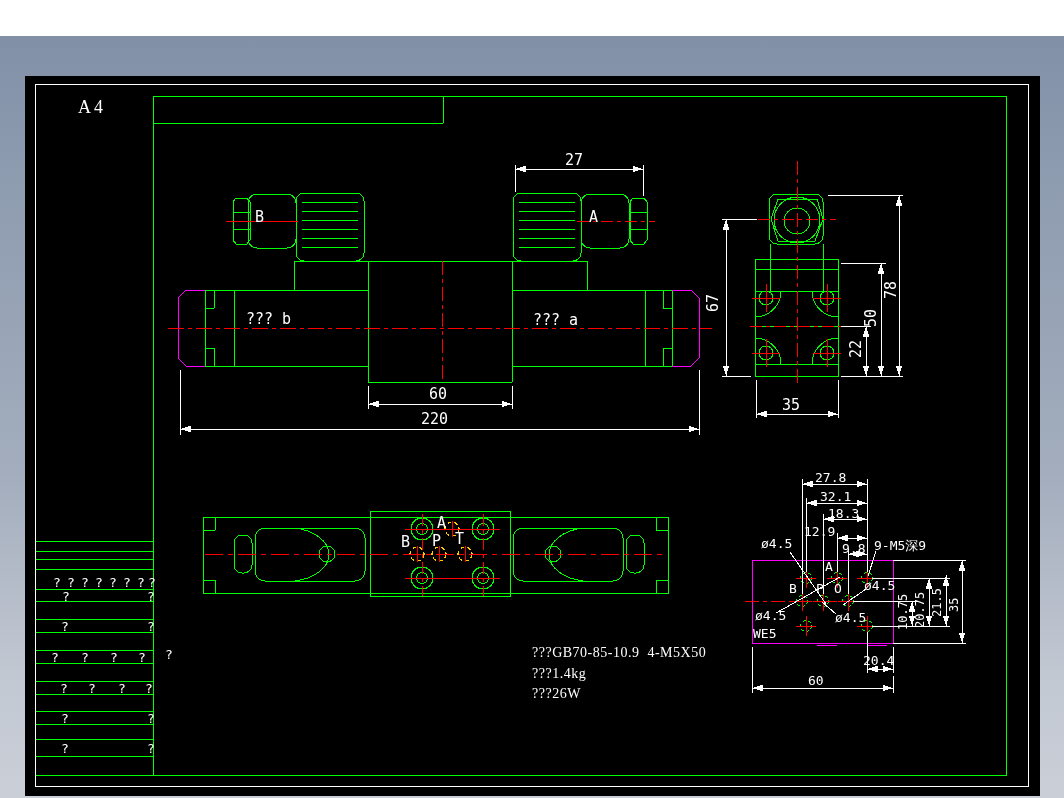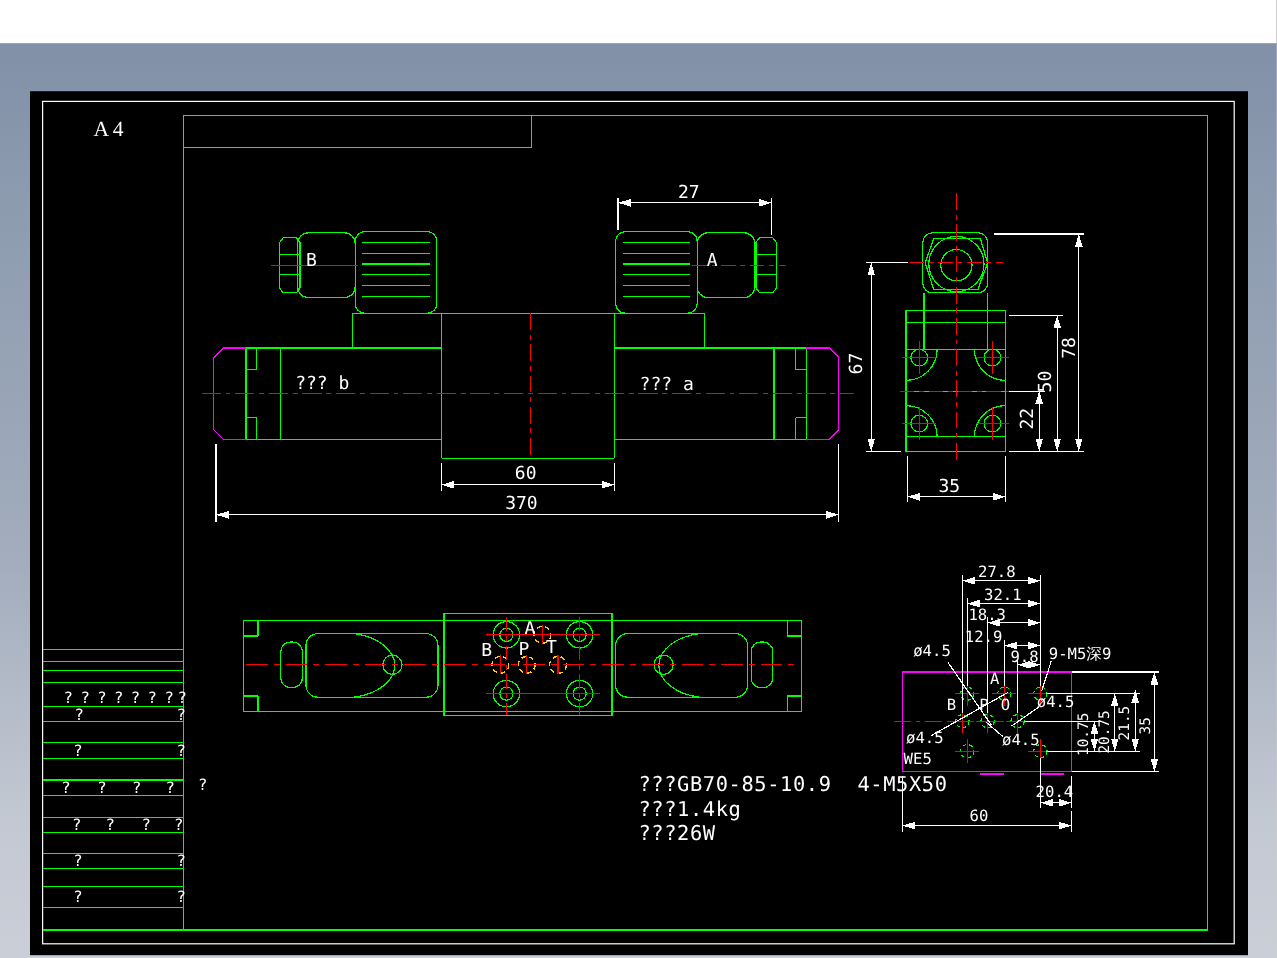--- a/index.html
+++ b/index.html
@@ -5,21 +5,21 @@
   html,body{margin:0;padding:0;}
   #stage{position:relative;width:1064px;height:798px;overflow:hidden;
          background:linear-gradient(180deg,#8190a7 0%,#8e9cb0 18%,#a3adbd 55%,#c2c8d2 80%,#ccd0d9 100%);
          font-family:"DejaVu Sans Mono",monospace;margin-top:36px;}
   #canvas{position:absolute;left:25px;top:40px;width:1015px;height:720px;background:#000;}
   #paper-border{position:absolute;left:35px;top:48px;width:992px;height:701px;border:1px solid #ffffff;}
   svg{position:absolute;left:0;top:0;shape-rendering:crispEdges;}
   .lbl{position:absolute;color:#fff;font-size:15px;line-height:1;white-space:pre;}
   .sm{font-size:13px;}
   .xs{font-size:12px;}
-  .note{font-size:17px;letter-spacing:.5px;}
+  .note{font-size:14px;letter-spacing:.5px;font-family:Liberation Serif, serif;}
   .rot{transform:rotate(-90deg);transform-origin:0 0;}
   .a4{font-family:"Liberation Serif",serif;font-size:18px;letter-spacing:3px;}
   .qm{position:absolute;color:#fff;font-size:13px;line-height:1;}
 </style>
 </head>
 <body>
 
 <div id="stage">
   <div id="canvas"></div>
   <div id="paper-border"></div>
@@ -155,21 +155,21 @@
   </svg>
 
   <div class="lbl a4" style="left:78px;top:62px">A4</div>
 
   <div class="lbl" style="left:255px;top:174px">B</div>
   <div class="lbl" style="left:589px;top:174px">A</div>
   <div class="lbl" style="left:246px;top:276px">??? b</div>
   <div class="lbl" style="left:533px;top:277px">??? a</div>
   <div class="lbl" style="left:565px;top:117px">27</div>
   <div class="lbl" style="left:429px;top:351px">60</div>
-  <div class="lbl" style="left:421px;top:376px">370</div>
+  <div class="lbl" style="left:421px;top:376px">220</div>
 
   <div class="lbl rot" style="left:706px;top:276px">67</div>
   <div class="lbl rot" style="left:884px;top:263px">78</div>
   <div class="lbl rot" style="left:864px;top:291px">50</div>
   <div class="lbl rot" style="left:849px;top:322px">22</div>
   <div class="lbl" style="left:782px;top:362px">35</div>
 
   <div class="lbl" style="left:437px;top:480px">A</div>
   <div class="lbl" style="left:401px;top:499px">B</div>
   <div class="lbl" style="left:432px;top:498px">P</div>
@@ -179,21 +179,21 @@
   <div class="lbl sm" style="left:789px;top:546px">B</div>
   <div class="lbl sm" style="left:816px;top:546px">P</div>
   <div class="lbl sm" style="left:834px;top:546px">O</div>
   <div class="lbl sm" style="left:761px;top:501px">ø4.5</div>
   <div class="lbl sm" style="left:864px;top:543px">ø4.5</div>
   <div class="lbl sm" style="left:755px;top:573px">ø4.5</div>
   <div class="lbl sm" style="left:835px;top:575px">ø4.5</div>
   <div class="lbl sm" style="left:874px;top:503px">9-M5深9</div>
   <div class="lbl sm" style="left:815px;top:435px">27.8</div>
   <div class="lbl sm" style="left:820px;top:454px">32.1</div>
-  <div class="lbl sm" style="left:807px;top:471px">18.3</div>
+  <div class="lbl sm" style="left:828px;top:471px">18.3</div>
   <div class="lbl sm" style="left:804px;top:489px">12.9</div>
   <div class="lbl sm" style="left:842px;top:506px">9.8</div>
   <div class="lbl xs rot" style="left:897px;top:594px">10.75</div>
   <div class="lbl xs rot" style="left:914px;top:592px">20.75</div>
   <div class="lbl xs rot" style="left:931px;top:581px">21.5</div>
   <div class="lbl xs rot" style="left:948px;top:576px">35</div>
   <div class="lbl sm" style="left:863px;top:618px">20.4</div>
   <div class="lbl sm" style="left:808px;top:638px">60</div>
   <div class="lbl sm" style="left:753px;top:591px">WE5</div>
 

